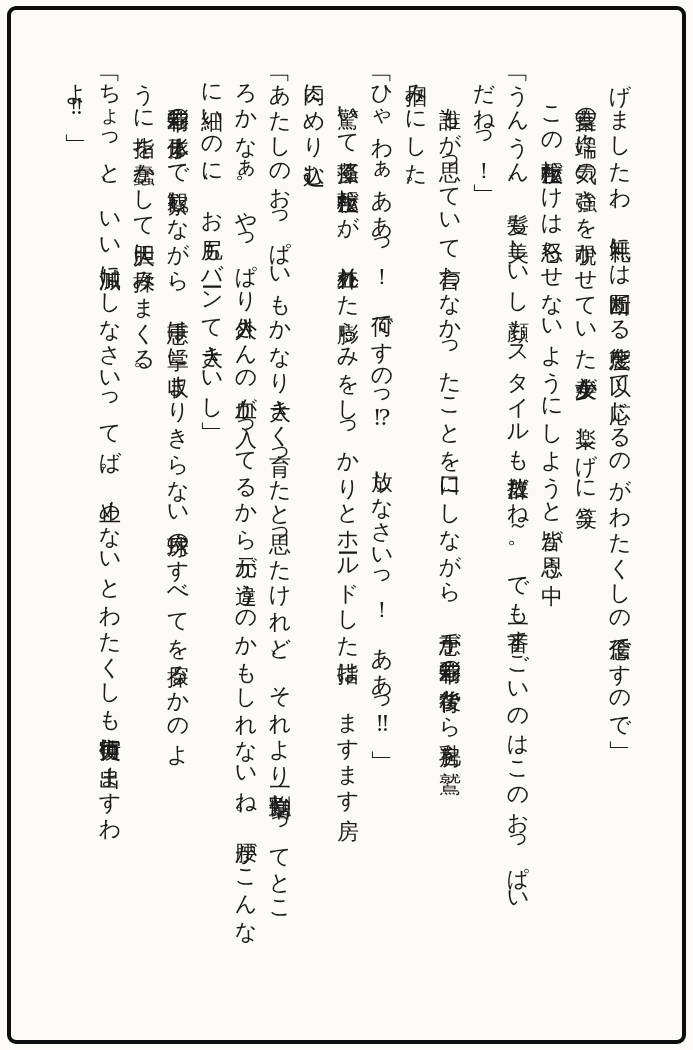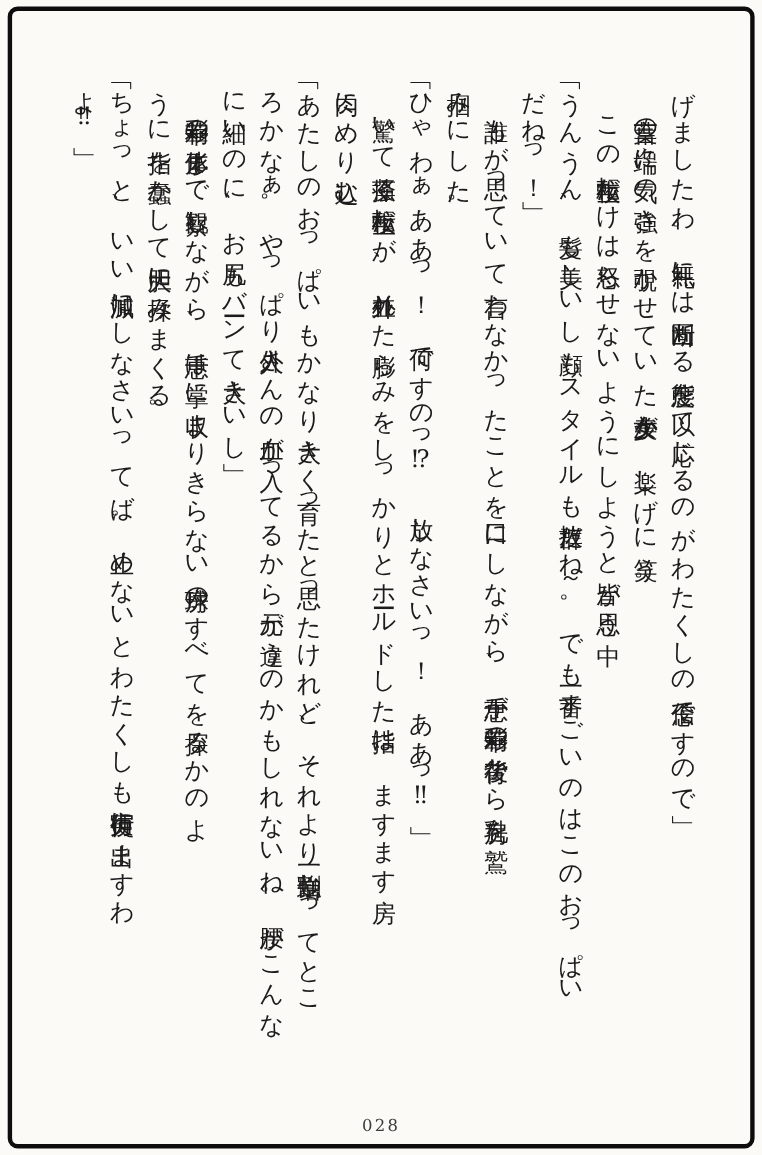--- a/index.html
+++ b/index.html
@@ -77,14 +77,13 @@
     <div class="tcol">肉にめり込む。</div>
     <div class="tcol">「あたしのおっぱいもかなり大きく育ったと思ったけれど、それより一割強増しってとこ</div>
     <div class="tcol">ろかなぁ。やっぱり外人さんの血が入ってるから元が違うのかもしれないね。腰がこんな</div>
     <div class="tcol">に細いのに、お尻もバーンて大きいし」</div>
     <div class="tcol indent">彩莉華の体形まで観察しながら、千恵は掌に収まりきらない房球のすべてを探るかのよ</div>
     <div class="tcol">うに指を蠢かして大胆に揉みまくる。</div>
     <div class="tcol">「ちょっと、いい加減にしなさいってば。止めないとわたくしも実力行使に出ますわ</div>
     <div class="tcol">よ‼」</div>
   </div>
 
-  <div class="page-number">028</div>
 </div>
 
 </body></html>

